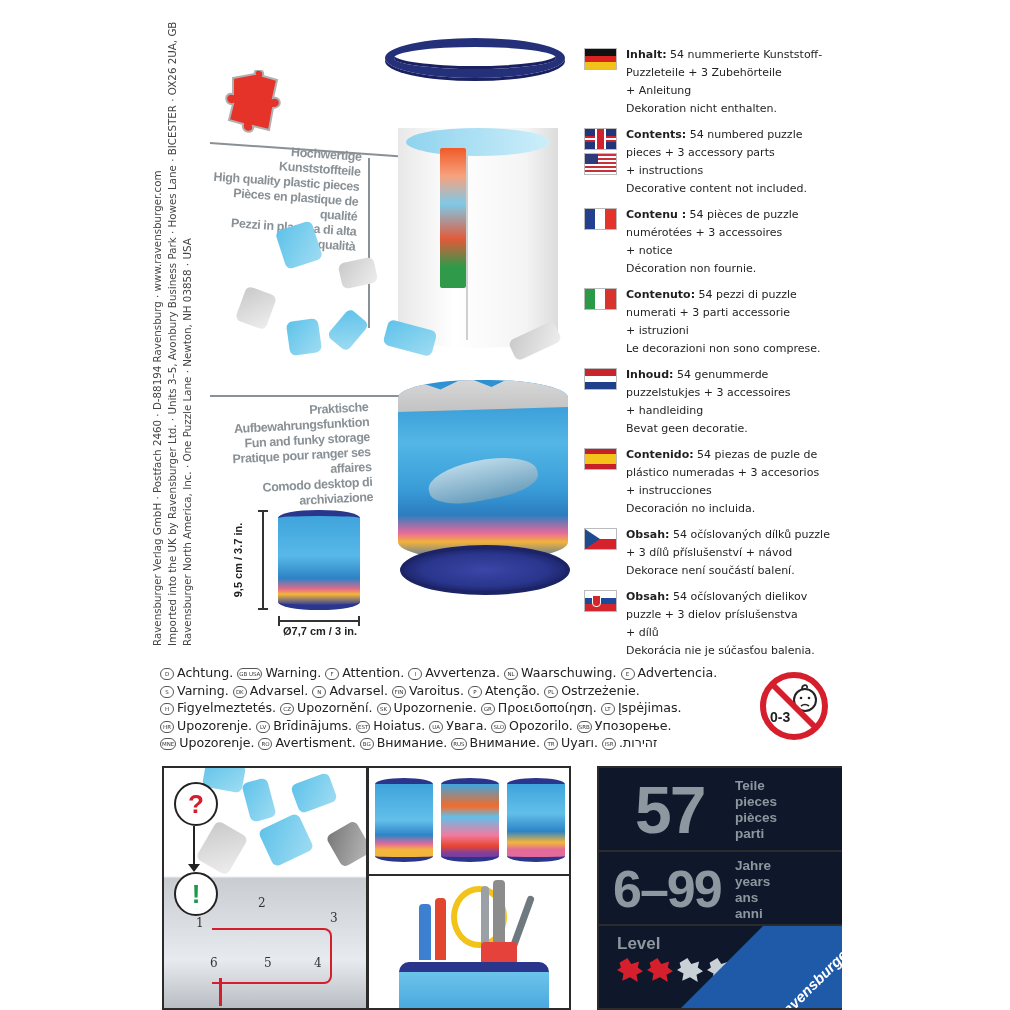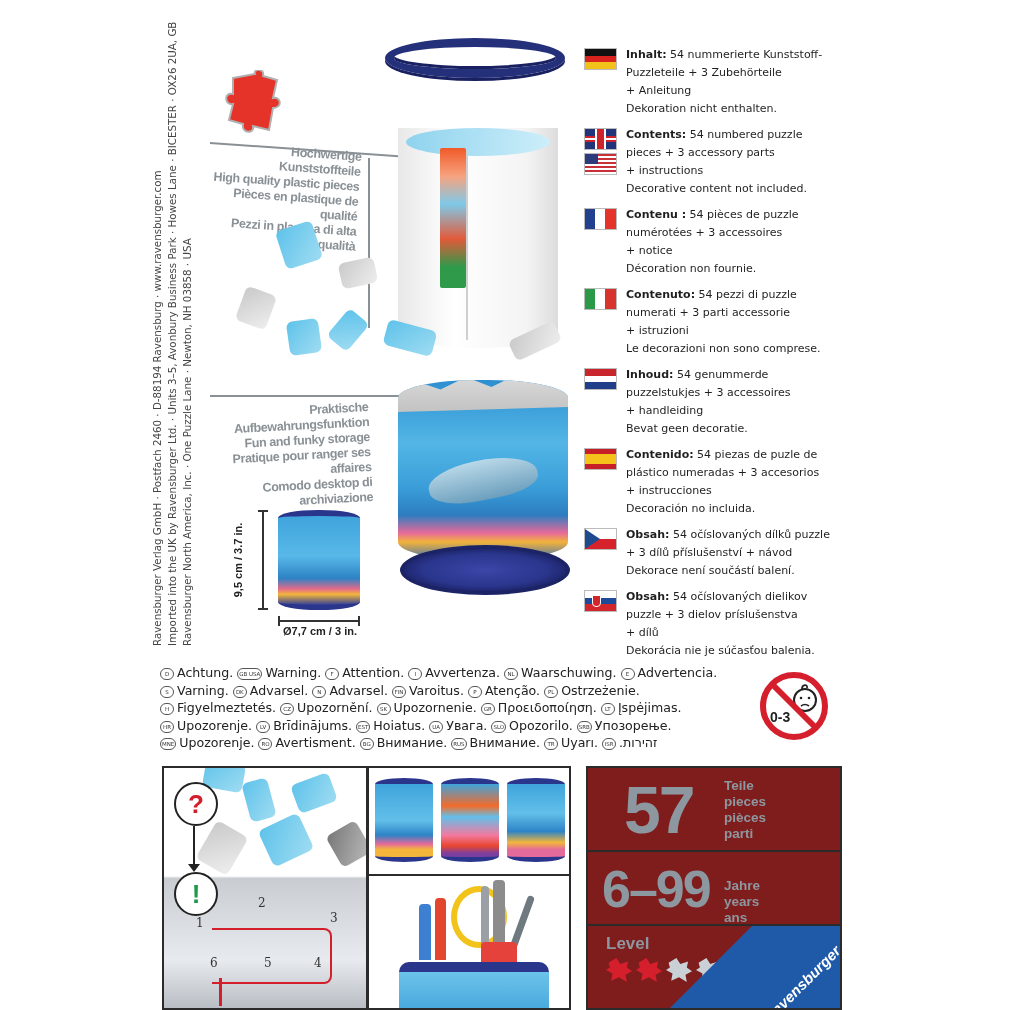--- a/index.html
+++ b/index.html
@@ -90,30 +90,30 @@
   .redpath2 { position:absolute; left:55px; top:210px; width:2.5px; height:28px; background:#d21f2b; }
 
   .pot { position:absolute; top:10px; width:58px; height:84px; border-radius:29px 29px 29px 29px / 6px 6px 6px 6px; border-top:6px solid #2a358c; border-bottom:5px solid #2a358c; box-sizing:border-box; }
   .pot1 { left:6px; background:linear-gradient(180deg,#3fa4dc 0,#62bfe9 50%,#2d84c6 70%,#e36a9a 82%,#f3b63b 90%); }
   .pot2 { left:72px; background:linear-gradient(180deg,#3fa4dc 0,#f36b2a 30%,#62bfe9 45%,#f27aa0 70%,#e8452f 85%,#7c3fa0 95%); }
   .pot3 { left:138px; background:linear-gradient(180deg,#3fa4dc 0,#62bfe9 40%,#2d84c6 65%,#f3b63b 80%,#e36a9a 90%); }
 
   .use-pot { position:absolute; left:30px; top:86px; width:150px; height:60px; background:linear-gradient(180deg,#2a358c 0 10px,#6cc3ea 10px,#3da0d9); border-radius:10px 10px 0 0; }
   .tool { position:absolute; bottom:48px; border-radius:4px 4px 0 0; }
 
-  .info-row { position:absolute; left:0; width:256px; border:2px solid #2b2b2b; box-sizing:border-box; background:#7f1d1d; }
+  .info-row { position:absolute; left:11px; width:256px; border:2px solid #2b2b2b; box-sizing:border-box; background:#0f172a; }
   .info-row.r1 { top:0; height:86px; }
   .info-row.r2 { top:84px; height:76px; }
   .info-row.r3 { top:158px; height:86px; overflow:hidden; }
   .bignum { position:absolute; font-family:"Liberation Sans", sans-serif; font-weight:bold; color:#8d979f; letter-spacing:-2px; }
   .r1 .bignum { left:36px; top:2px; font-size:66px; line-height:80px; }
   .r2 .bignum { left:14px; top:4px; font-size:52px; line-height:66px; }
   .unitlist { position:absolute; left:136px; font-family:"Liberation Sans", sans-serif; font-weight:bold; font-size:13.5px; line-height:16px; color:#8d979f; }
   .r1 .unitlist { top:10px; }
-  .r2 .unitlist { top:6px;margin-top:20px; }
+  .r2 .unitlist { top:6px; }
   .level-label { position:absolute; left:18px; top:8px; font-family:"Liberation Sans", sans-serif; font-weight:bold; font-size:17px; color:#8d979f; }
   .stars { position:absolute; left:18px; top:32px; display:flex; gap:4px; }
   .star { width:26px; height:24px; clip-path:polygon(10% 20%,40% 0,55% 25%,85% 15%,80% 40%,100% 55%,75% 70%,80% 100%,50% 80%,20% 95%,25% 65%,0 50%,15% 40%); }
   .star.on { background:#d61f2d; }
   .star.off { background:#c9d0d6; }
   .brand-corner { position:absolute; right:0; bottom:0; width:170px; height:170px; background:#1f5aa8; clip-path:polygon(100% 0,100% 100%,0 100%); }
   .brand-text { position:absolute; right:-4px; bottom:54px; transform:rotate(-45deg); transform-origin:right bottom; font-family:"Liberation Sans", sans-serif; font-weight:bold; font-style:italic; font-size:15px; color:#fff; white-space:nowrap; }
 </style>
 </head>
 <body>

